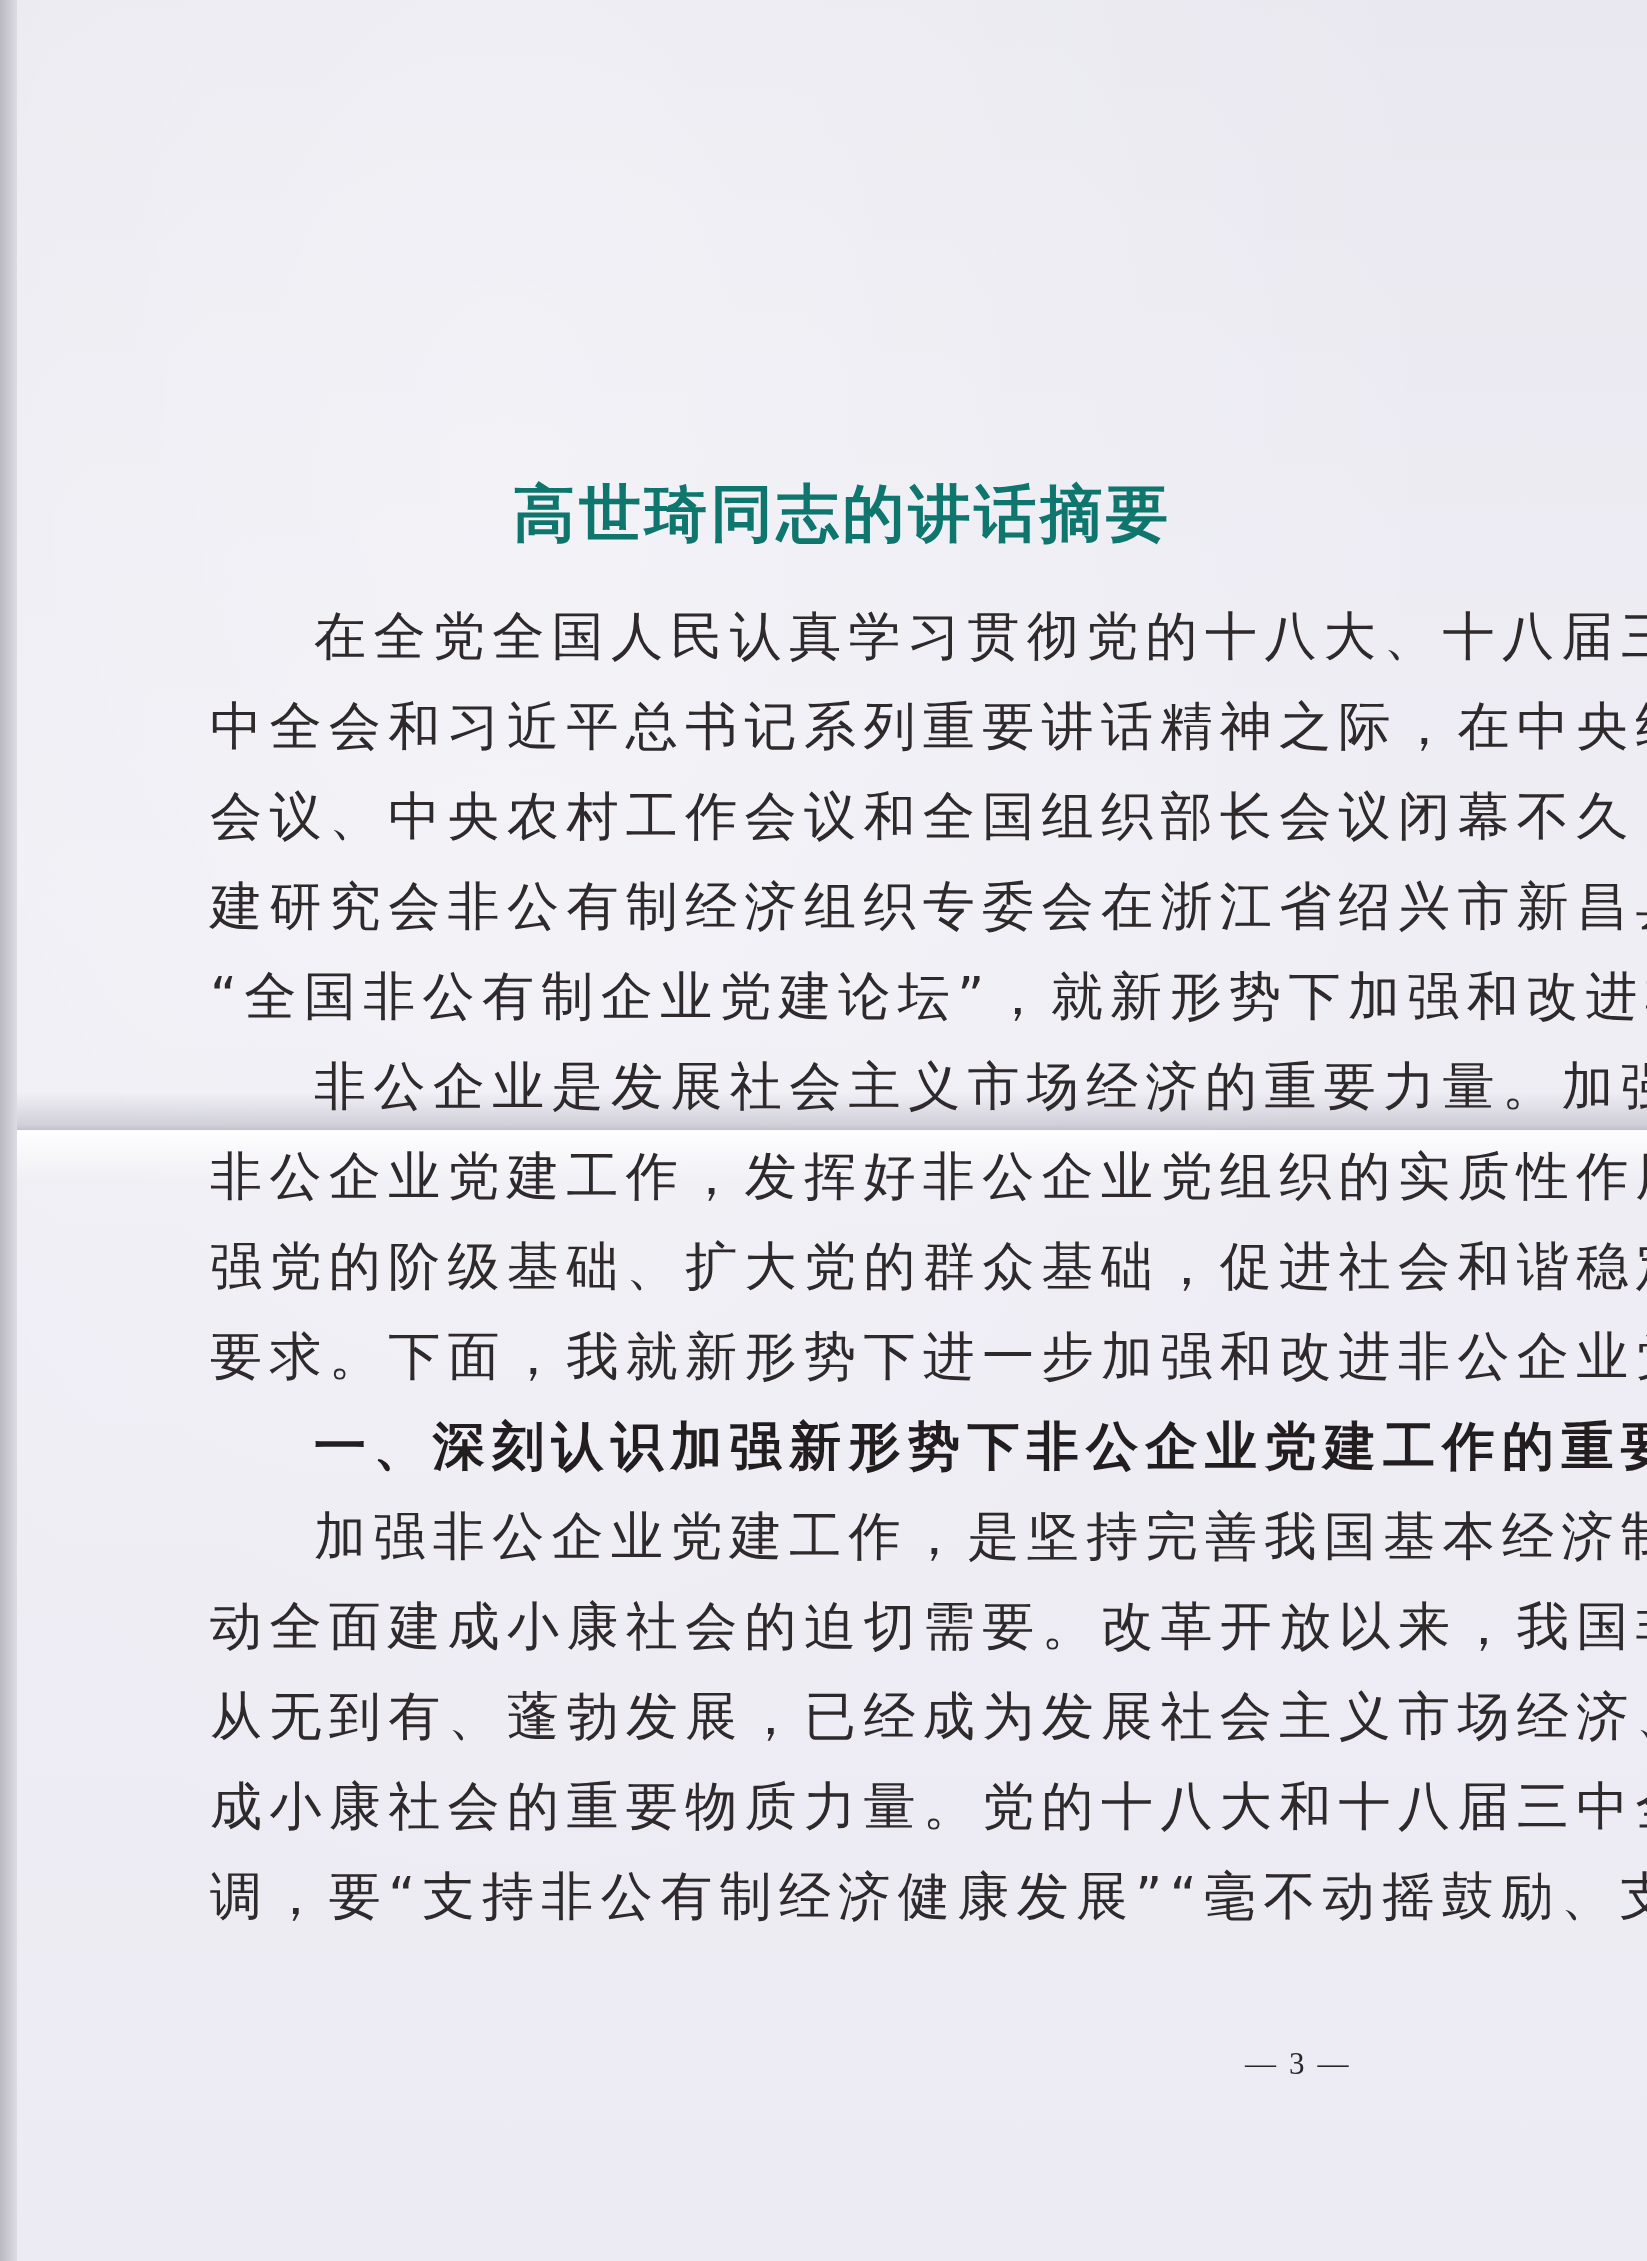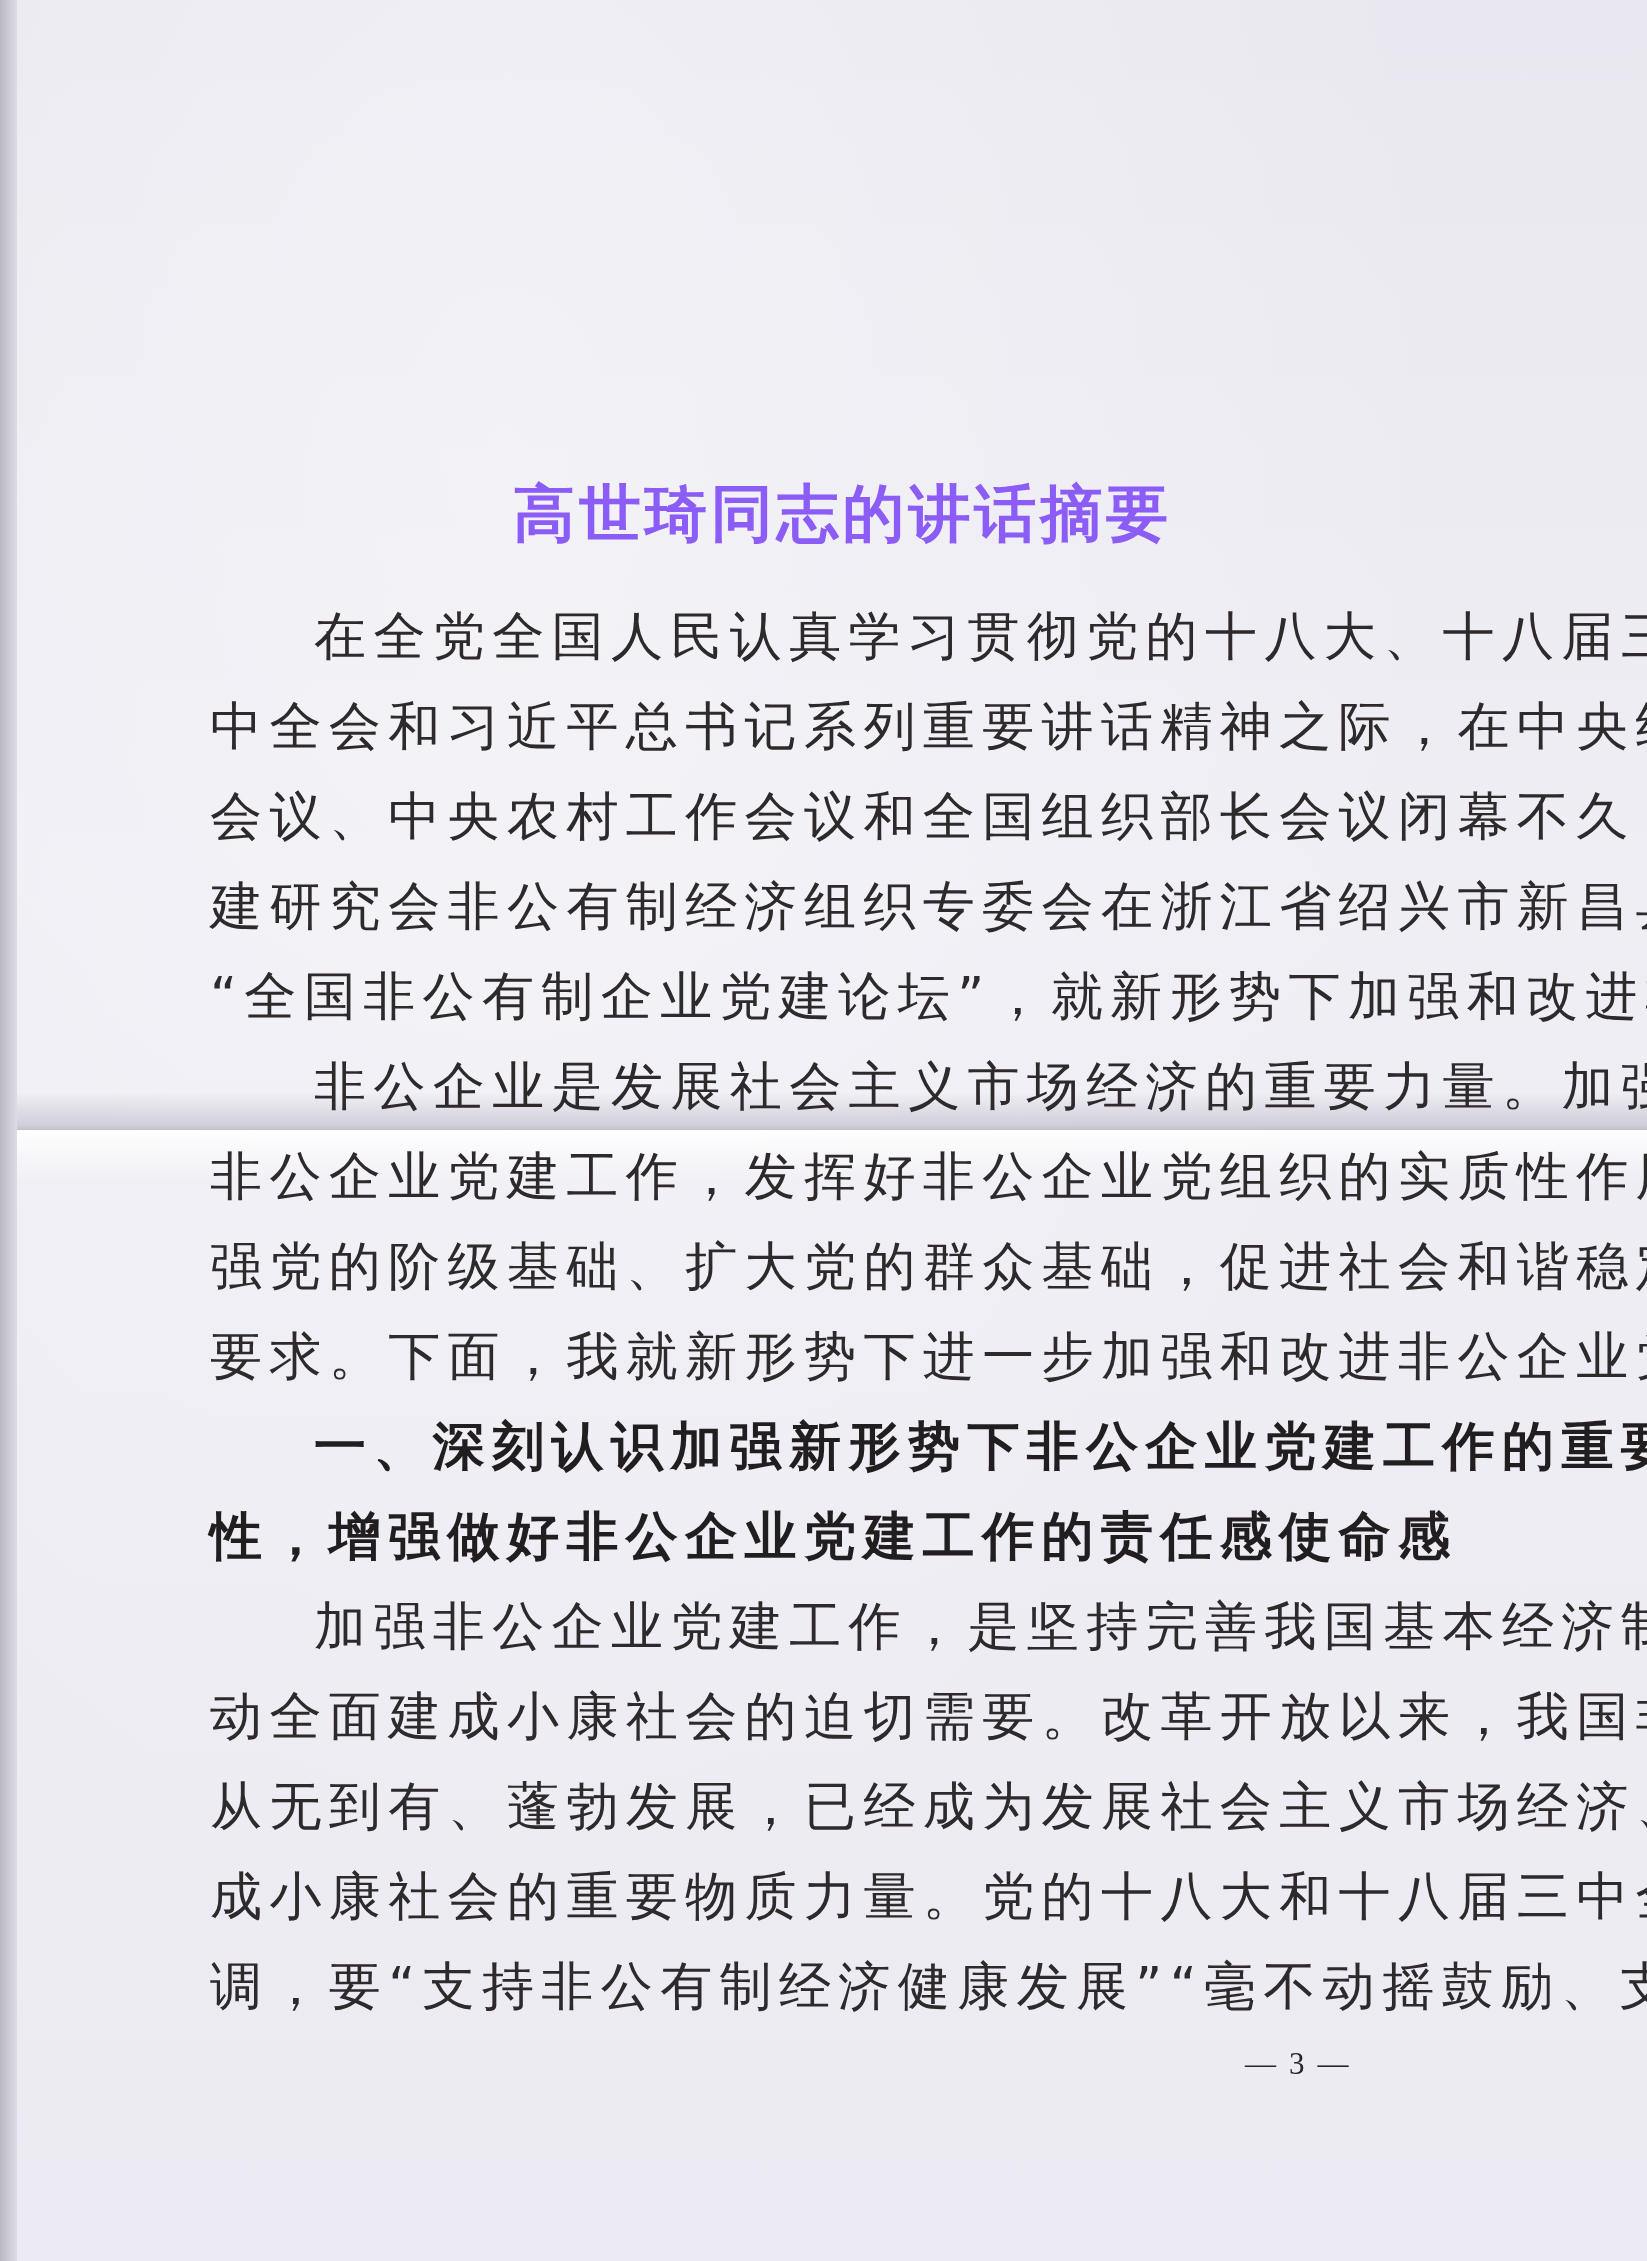--- a/index.html
+++ b/index.html
@@ -30,21 +30,21 @@
   .bleed {
     position: absolute; left: 213px; right: 194px;
     color: rgba(120,118,130,0.12);
     font-size: 56px; letter-spacing: 3.9px; white-space: nowrap; overflow: hidden;
     transform: scaleX(-1);
     font-family: "DejaVu Sans", sans-serif;
   }
   .title {
     position: absolute; top: 430px; left: 0; right: 0; text-align: center;
     font-size: 62px; font-weight: bold; letter-spacing: 3.9px;
-    font-family: "DejaVu Serif", serif; color: #8b5cf6; margin-left: 38px;
+    font-family: "DejaVu Serif", serif; color: #0f766e; margin-left: 38px;
   }
   .body-text {
     position: absolute; left: 210px; width: 1192px; top: 591px;
     font-size: 52px; line-height: 90px; letter-spacing: 7.4px;
     font-family: "DejaVu Sans", sans-serif; color: #2e292b;
   }
   .para { margin: 0; text-indent: 2em; text-align: justify; }
   .para .line { display: block; white-space: nowrap; }
   .heading { margin: 0; text-indent: 2em; font-weight: bold; color: #221e20; }
   .page-num {
@@ -75,21 +75,20 @@
     <span class="line" style="text-indent:0">“全国非公有制企业党建论坛”，就新形势下加强和改进非公有制</span>
   </p>
   <p class="para">
     <span class="line">非公企业是发展社会主义市场经济的重要力量。加强和改进</span>
     <span class="line" style="text-indent:0">非公企业党建工作，发挥好非公企业党组织的实质性作用，是增</span>
     <span class="line" style="text-indent:0">强党的阶级基础、扩大党的群众基础，促进社会和谐稳定的必然</span>
     <span class="line" style="text-indent:0">要求。下面，我就新形势下进一步加强和改进非公企业党建和党</span>
   </p>
   <p class="para heading">
     <span class="line">一、深刻认识加强新形势下非公企业党建工作的重要性紧迫</span>
-    <span class="line" style="text-indent:0">性，增强做好非公企业党建工作的责任感使命感</span>
   </p>
   <p class="para">
     <span class="line">加强非公企业党建工作，是坚持完善我国基本经济制度，推</span>
     <span class="line" style="text-indent:0">动全面建成小康社会的迫切需要。改革开放以来，我国非公经济</span>
     <span class="line" style="text-indent:0">从无到有、蓬勃发展，已经成为发展社会主义市场经济、全面建</span>
     <span class="line" style="text-indent:0">成小康社会的重要物质力量。党的十八大和十八届三中全会强</span>
     <span class="line" style="text-indent:0">调，要“支持非公有制经济健康发展”“毫不动摇鼓励、支持、引</span>
   </p>
 </div>
 

